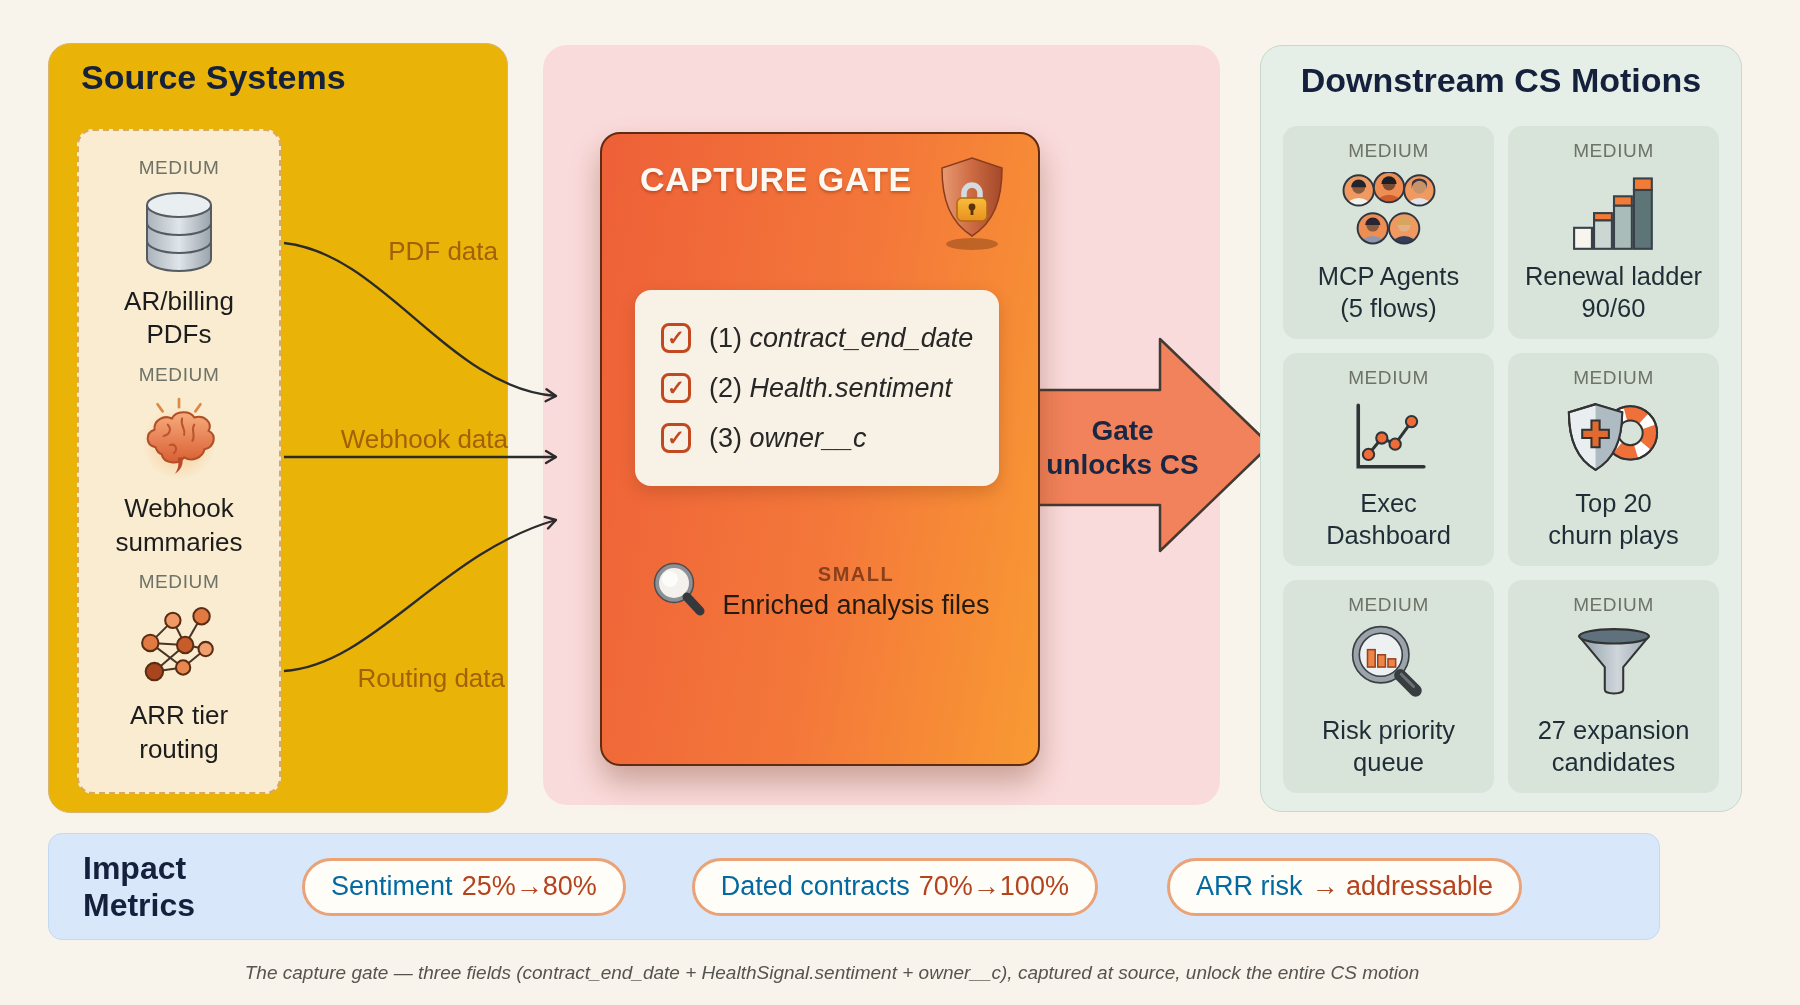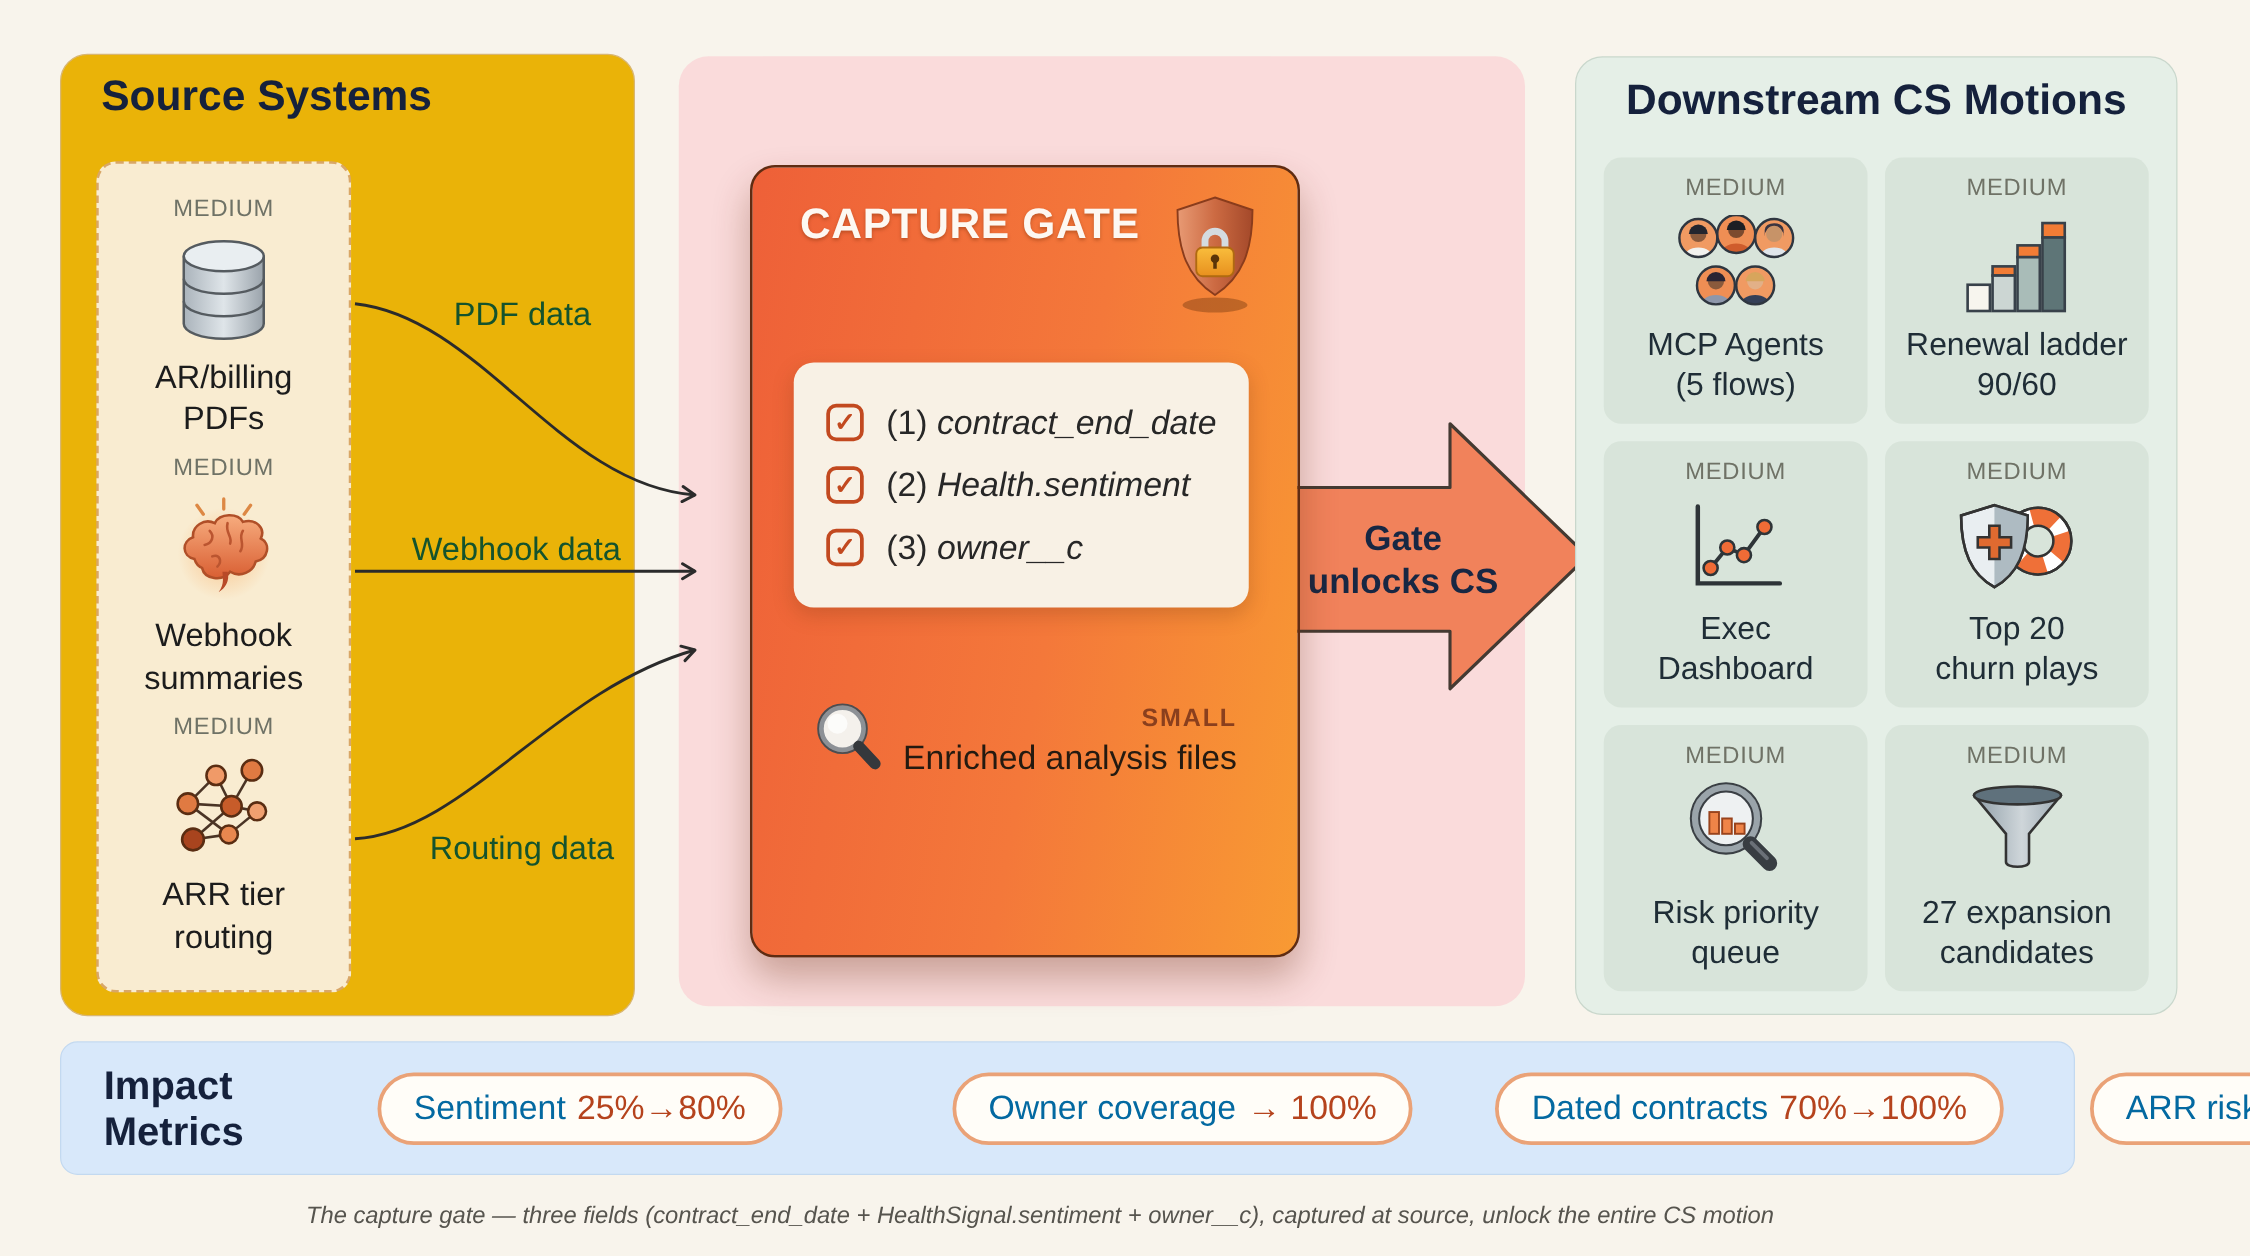--- a/index.html
+++ b/index.html
@@ -14,21 +14,21 @@
   .src-box { position:absolute; left:28px; top:85px; width:204px; height:665px;
              background:#f9ecd1; border:2px dashed #d9a767; border-radius:16px;
              display:flex; flex-direction:column; justify-content:space-between; padding:26px 6px; }
   .src-item { display:flex; flex-direction:column; align-items:center; text-align:center; }
   .badge { font-size:19px; color:#6f7266; letter-spacing:.6px; font-weight:500; }
   .src-icon { height:92px; display:flex; align-items:center; justify-content:center; margin:8px 0 6px 0; }
   .src-label { font-size:26px; color:#1c1c1c; line-height:1.28; }
   .src-label span { display:block; }
 
   
-  .flow-label { font-size:26px; color:#14532d; text-align:center; }
+  .flow-label { font-size:26px; color:#a16207; text-align:right; }
 
   
   .gate-panel { left:543px; top:45px; width:677px; height:760px; background:#fadbdb; border-radius:24px; }
 
   
   .gate-card { left:600px; top:132px; width:440px; height:634px; border-radius:20px;
                background:linear-gradient(100deg,#ee6038 0%,#f4783a 55%,#f89a33 100%);
                border:2px solid #5f2c12; box-shadow:0 16px 30px rgba(100,40,10,.32); }
   .gate-title { position:absolute; left:38px; top:26px; font-size:34px; font-weight:800; color:#fdf8f2;
                 letter-spacing:.5px; text-shadow:0 2px 3px rgba(110,40,0,.4);text-align:center; }
@@ -36,21 +36,21 @@
   .check-card { position:absolute; left:33px; top:156px; width:364px; height:196px; background:#f8f1e5;
                 border-radius:16px; box-shadow:0 6px 16px rgba(110,50,15,.25);
                 display:flex; flex-direction:column; justify-content:center; gap:19px; padding-left:26px; }
   .check-row { display:flex; align-items:center; gap:18px; }
   .checkbox { width:30px; height:30px; border:3px solid #c2491f; border-radius:8px; color:#c2491f;
               font-size:21px; font-weight:bold; display:flex; align-items:center; justify-content:center; }
   .check-text { font-size:27px; color:#272727; }
   .check-text .fld { font-style:italic; }
   .gate-bottom { position:absolute; left:0; right:0; top:425px; display:flex; justify-content:center;
                  align-items:center; gap:14px; }
-  .gate-bottom-col { display:flex; flex-direction:column; align-items:flex-end; }
+  .gate-bottom-col { display:flex; flex-direction:column; align-items:center; }
   .small-badge { font-size:20px; color:#8a3f1d; font-weight:600; letter-spacing:1.5px; }
   .enriched { font-size:27px; color:#241a10; margin-top:4px; }
 
   
   .big-arrow-text { left:1035px; top:414px; width:175px; text-align:center; font-size:28px; font-weight:800;
                     color:#182743; line-height:1.22; }
   .big-arrow-text span { display:block; }
 
   
   .cs-panel { left:1260px; top:45px; width:482px; height:767px; background:#e5efe7;
@@ -442,24 +442,20 @@
 
   <div class="abs impact-bar">
     <div class="impact-title">
       <span>Impact</span>
       <span>Metrics</span>
     </div>
     <div class="pill pill1">
       <span class="lab">Sentiment</span>
         <span class="val">25%→80%</span>
     </div>
-    <div class="pill pill2">
-      <span class="lab">Owner coverage</span>
-        <span class="val">→ 100%</span>
-    </div>
     <div class="pill pill3">
       <span class="lab">Dated contracts</span>
         <span class="val">70%→100%</span>
     </div>
     <div class="pill pill4">
       <span class="lab">ARR risk</span>
         <span class="val">→ addressable</span>
     </div>
   </div>
 

